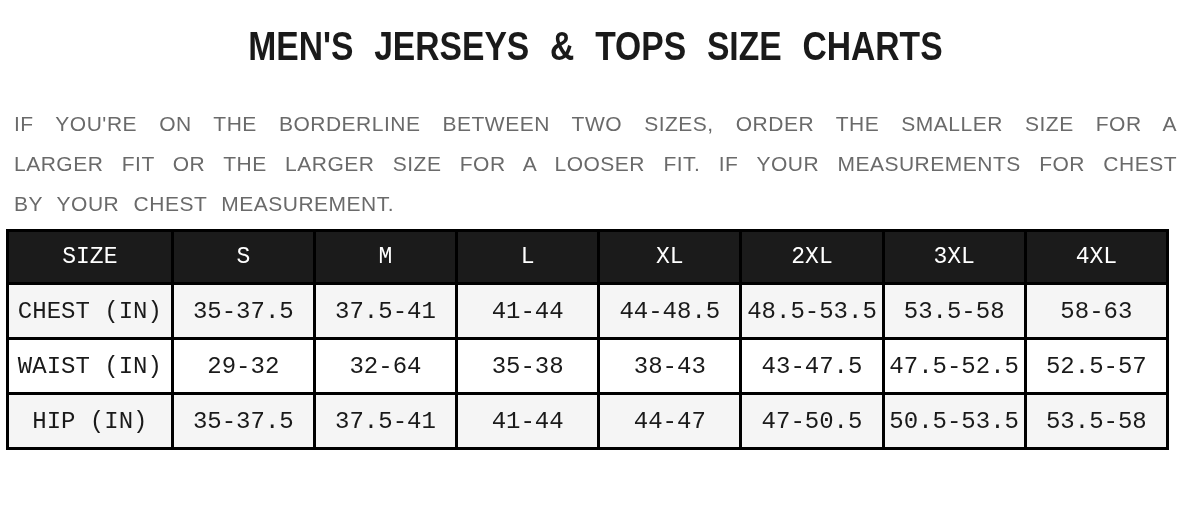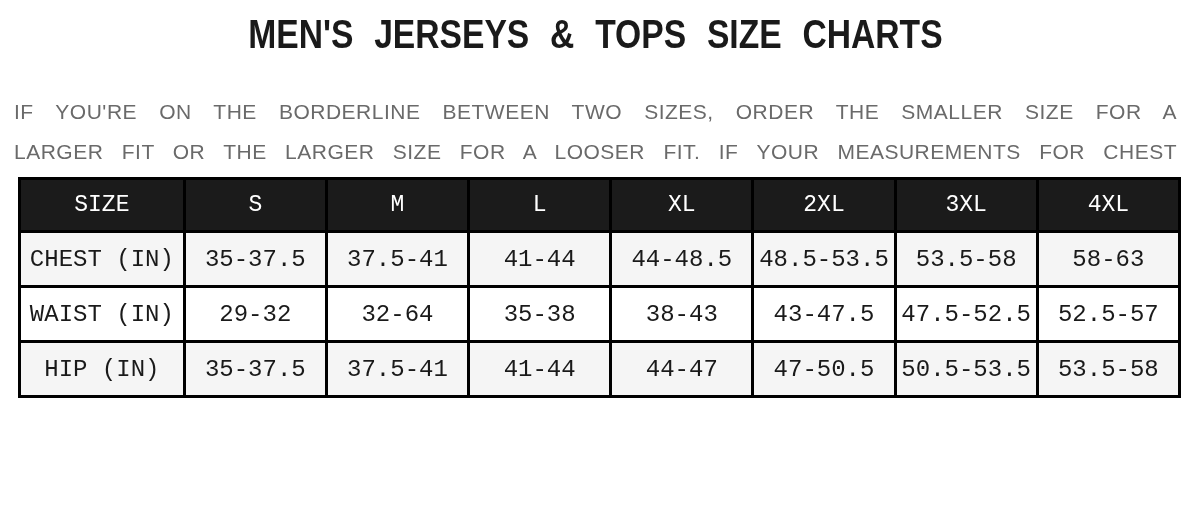--- a/index.html
+++ b/index.html
@@ -10,21 +10,21 @@
   body {
     width: 1191px;
     height: 510px;
     overflow: hidden;
     font-family: "Liberation Sans", sans-serif;
   }
 
   
   .title-wrap {
     text-align: center;
-    margin-top: 10px;
+    margin-top: 22px;
     height: 48px;
   }
   .page-title {
     display: inline-block;
     margin: 0;
     font-size: 41px;
     line-height: 48px;
     font-weight: bold;
     color: var(--title-text, #1a1a1a);
     word-spacing: 14px;
@@ -50,21 +50,21 @@
   }
   .intro-line.last {
     text-align: left;
     text-align-last: left;
     word-spacing: 8px;
   }
 
   
   .size-table {
     width: 1163px;
-    margin: 5px 14px 0 18px;
+    margin: 5px 14px 0 6px;
     border-collapse: collapse;
     table-layout: fixed;
     font-family: "Liberation Mono", monospace;
   }
   .size-table col.col-label { width: 14.2%; }
   .size-table th,
   .size-table td {
     border: 3px solid var(--table-border, #000000);
     text-align: center;
     vertical-align: middle;
@@ -91,20 +91,21 @@
 </head>
 <body>
 
 <div class="title-wrap">
   <h1 class="page-title">MEN'S JERSEYS &amp; TOPS SIZE CHARTS</h1>
 </div>
 
 <div class="intro">
   <div class="intro-line">IF YOU'RE ON THE BORDERLINE BETWEEN TWO SIZES, ORDER THE SMALLER SIZE FOR A</div>
   <div class="intro-line">LARGER FIT OR THE LARGER SIZE FOR A LOOSER FIT. IF YOUR MEASUREMENTS FOR CHEST</div>
+  <div class="intro-line last">BY YOUR CHEST MEASUREMENT.</div>
 </div>
 
 <table class="size-table">
   <colgroup>
     <col class="col-label">
     <col span="7">
   </colgroup>
   <thead>
     <tr>
       <th>SIZE</th>

